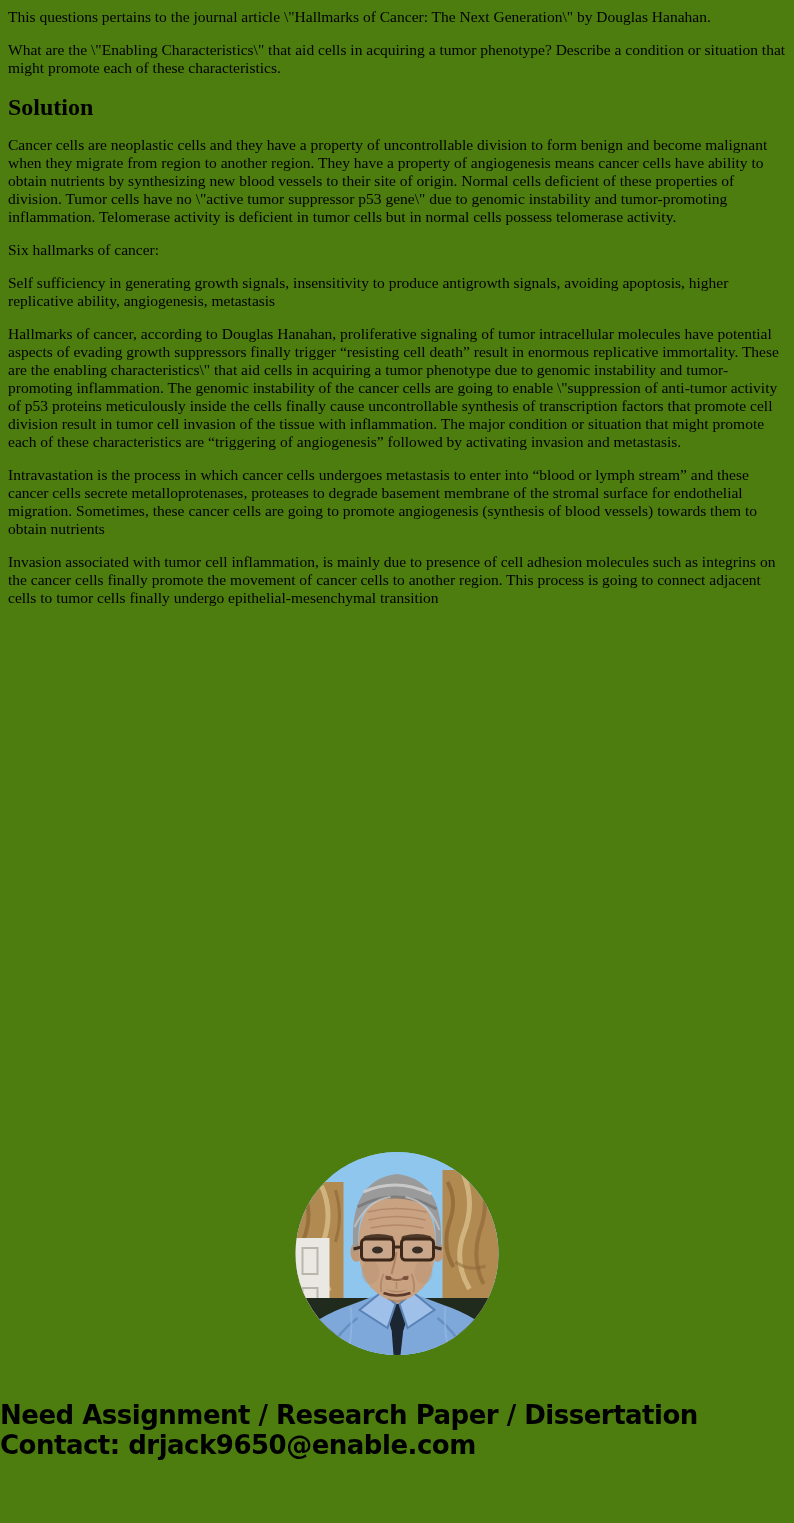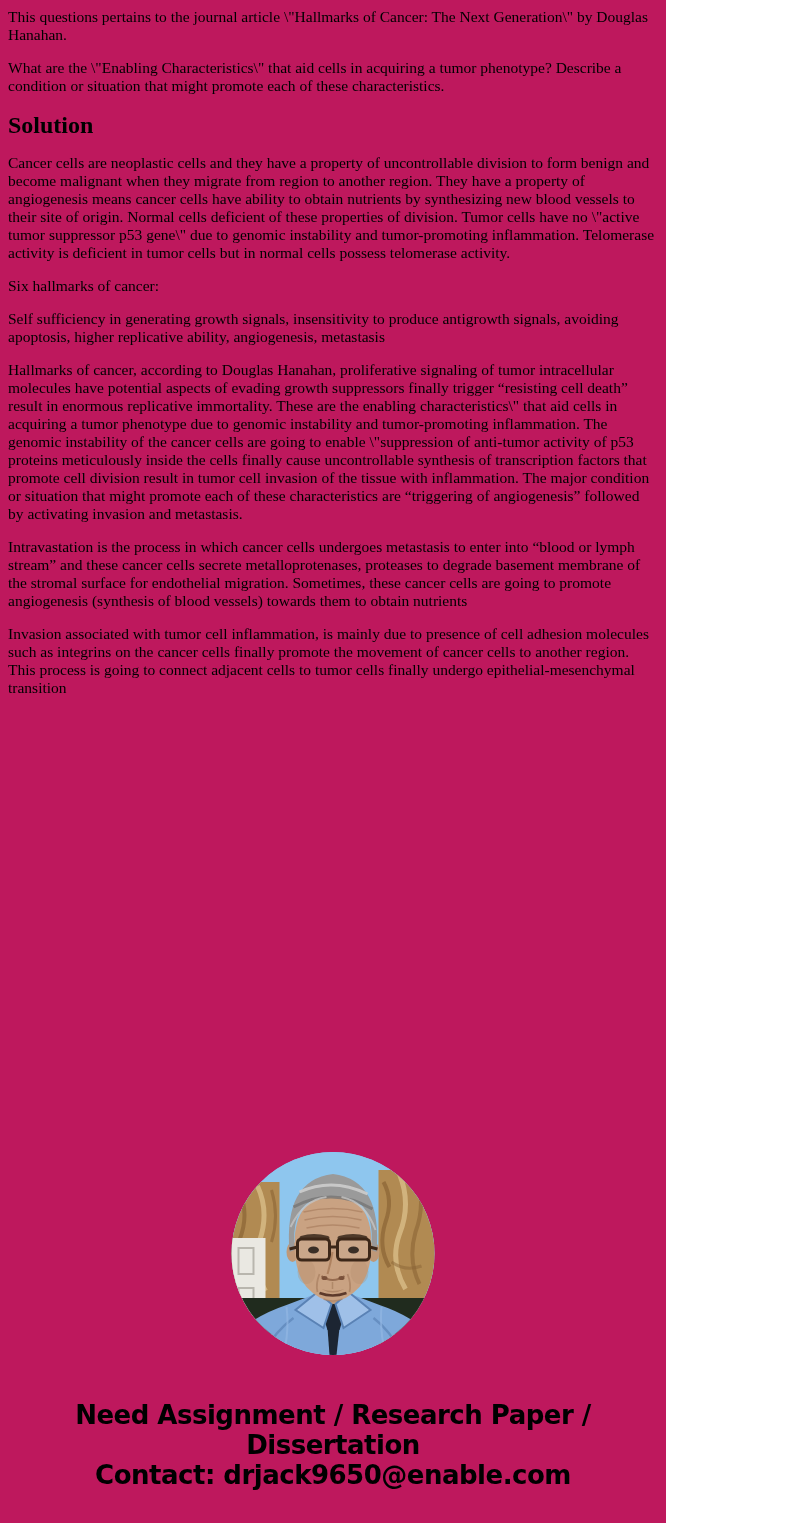--- a/index.html
+++ b/index.html
@@ -1,20 +1,20 @@
 <!DOCTYPE html>
 <html><head>
 <meta charset="utf-8">
 <style>
   html,body{margin:0;padding:0;background:#ffffff;}
   .page{
     position:relative;
-    width:666px;
+    width:794px;
     height:1523px;
-    background:#be185d;
+    background:#4d7c0f;
     color:#000000;
     font-family:"Liberation Serif","DejaVu Serif",serif;
     overflow:hidden;
   }
   .content{
     position:absolute;
     top:0; left:0; right:0;
     padding:8px 8px 0 8px;
   }
   .content p{
@@ -37,21 +37,20 @@
     height:203px;
     border-radius:50%;
     overflow:hidden;
     background:#8ec6ee;
   }
   .avatar-wrap svg{display:block;}
   .footer{
     position:absolute;
     top:1400px;
     left:0; right:0;
-    text-align:center;
     font-family:"DejaVu Sans","Liberation Sans",sans-serif;
     font-weight:bold;
     font-size:26px;
     line-height:30px;
     letter-spacing:-0.5px;
     color:#000000;
   }
 </style>
 </head>
 <body>

